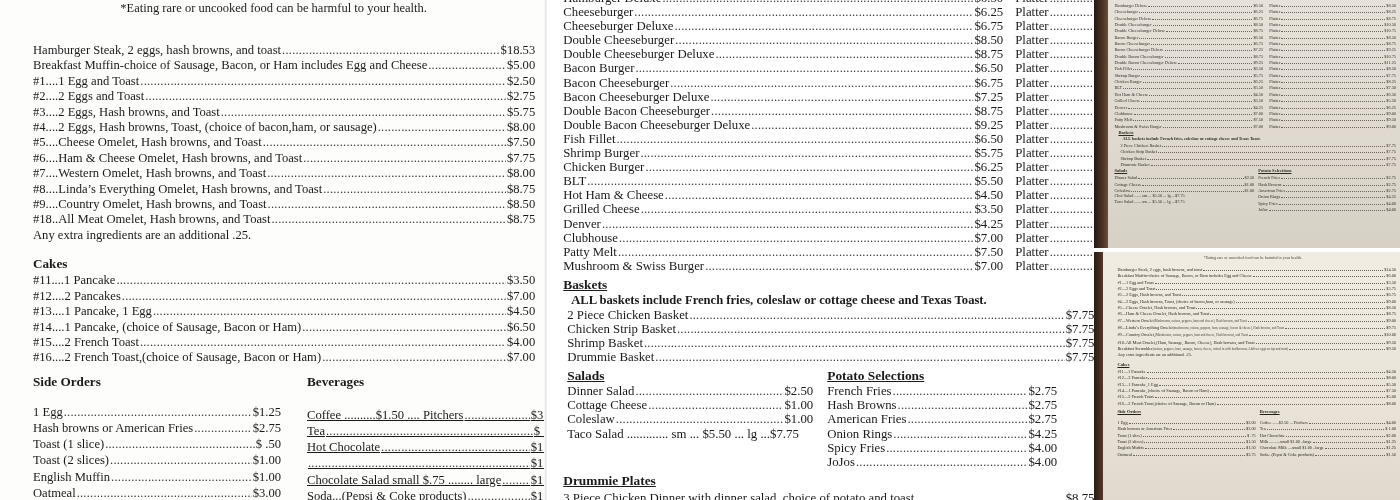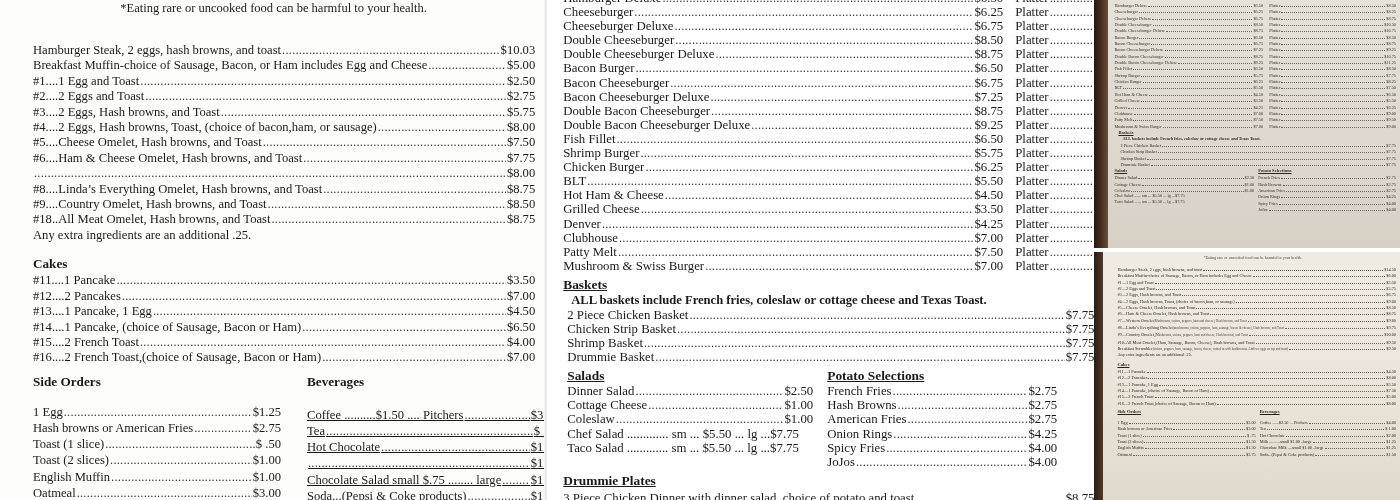--- a/index.html
+++ b/index.html
@@ -124,21 +124,21 @@
 <div class="page">
 
   <div class="pane-left">
     <div class="warn">*Eating rare or uncooked food can be harmful to your health.</div>
 
     <div class="l-body" style="margin-top:27px;">
       <div id="breakfast-list">
           <div class="row">
             <span class="rname">Hamburger Steak, 2 eggs, hash browns, and toast</span>
             <span class="dots">............................................................................................................................................................................................................................</span>
-            <span class="rprice">$10.03</span>
+            <span class="rprice">$18.53</span>
           </div>
           <div class="row">
             <span class="rname">Breakfast Muffin-choice of Sausage, Bacon, or Ham includes Egg and Cheese</span>
             <span class="dots">............................................................................................................................................................................................................................</span>
             <span class="rprice">$5.00</span>
           </div>
           <div class="row">
             <span class="rname">#1....1 Egg and Toast</span>
             <span class="dots">............................................................................................................................................................................................................................</span>
             <span class="rprice">$2.50</span>
@@ -162,20 +162,21 @@
             <span class="rname">#5....Cheese Omelet, Hash browns, and Toast</span>
             <span class="dots">............................................................................................................................................................................................................................</span>
             <span class="rprice">$7.50</span>
           </div>
           <div class="row">
             <span class="rname">#6....Ham &amp; Cheese Omelet, Hash browns, and Toast</span>
             <span class="dots">............................................................................................................................................................................................................................</span>
             <span class="rprice">$7.75</span>
           </div>
           <div class="row">
+            <span class="rname">#7....Western Omelet, Hash browns, and Toast</span>
             <span class="dots">............................................................................................................................................................................................................................</span>
             <span class="rprice">$8.00</span>
           </div>
           <div class="row">
             <span class="rname">#8....Linda’s Everything Omelet, Hash browns, and Toast</span>
             <span class="dots">............................................................................................................................................................................................................................</span>
             <span class="rprice">$8.75</span>
           </div>
           <div class="row">
             <span class="rname">#9....Country Omelet, Hash browns, and Toast</span>
@@ -525,23 +526,20 @@
               <span class="rname">Cottage Cheese</span>
               <span class="dots">............................................................................................................................................................................................................................</span>
               <span class="rprice">$1.00</span>
             </div>
             <div class="mrow">
               <span class="rname">Coleslaw</span>
               <span class="dots">............................................................................................................................................................................................................................</span>
               <span class="rprice">$1.00</span>
             </div>
             <div class="mrow">
-              <span class="rname">Chef Salad ............. sm ... $5.50 ... lg ...$7.75</span>
-            </div>
-            <div class="mrow">
               <span class="rname">Taco Salad ............. sm ... $5.50 ... lg ...$7.75</span>
             </div>
           </div>
       </div>
       <div class="mc-b">
         <div class="mhead" style="padding-left:0;">Potato Selections</div>
         <div id="potato-list">
             <div class="mrow">
               <span class="rname">French Fries</span>
               <span class="dots">............................................................................................................................................................................................................................</span>

